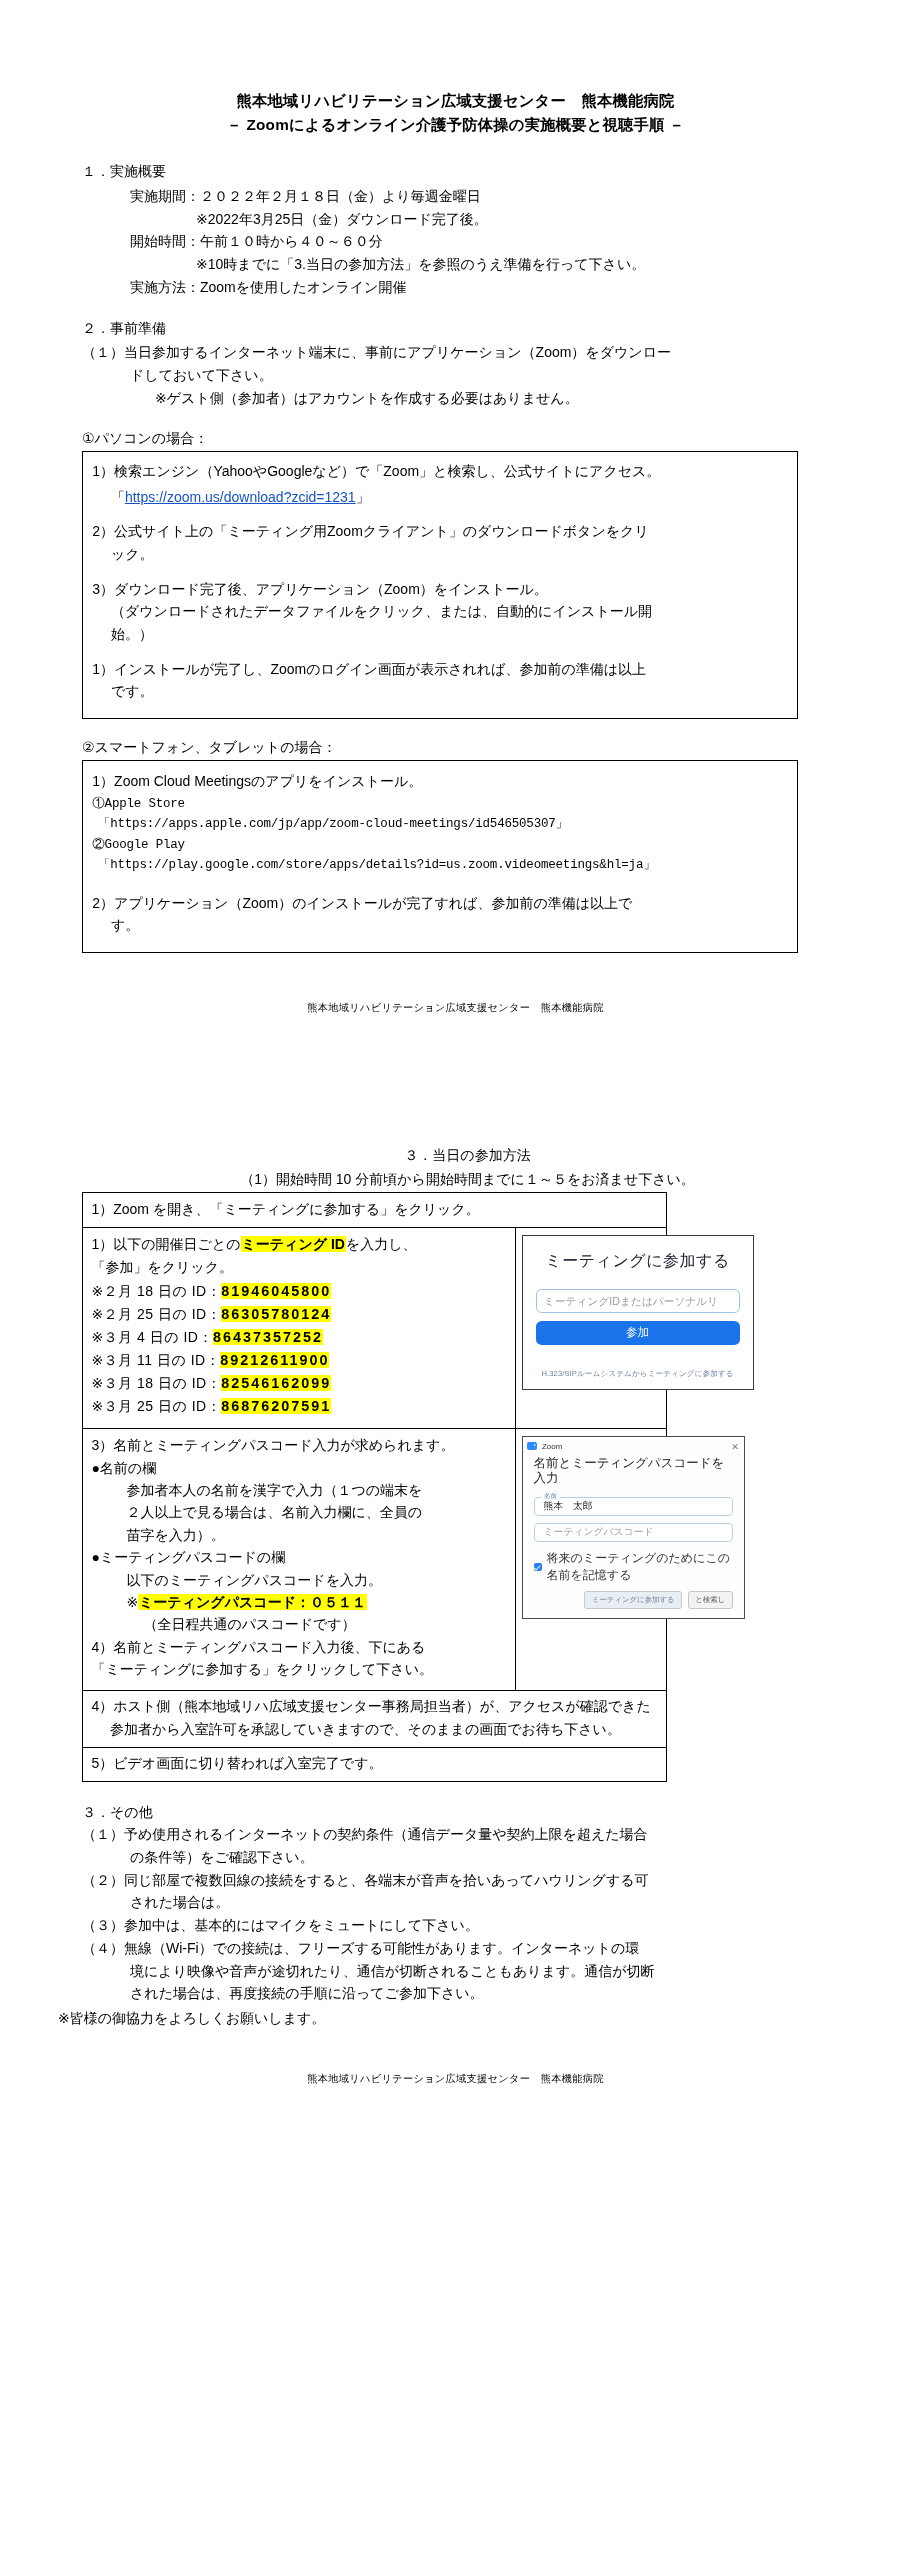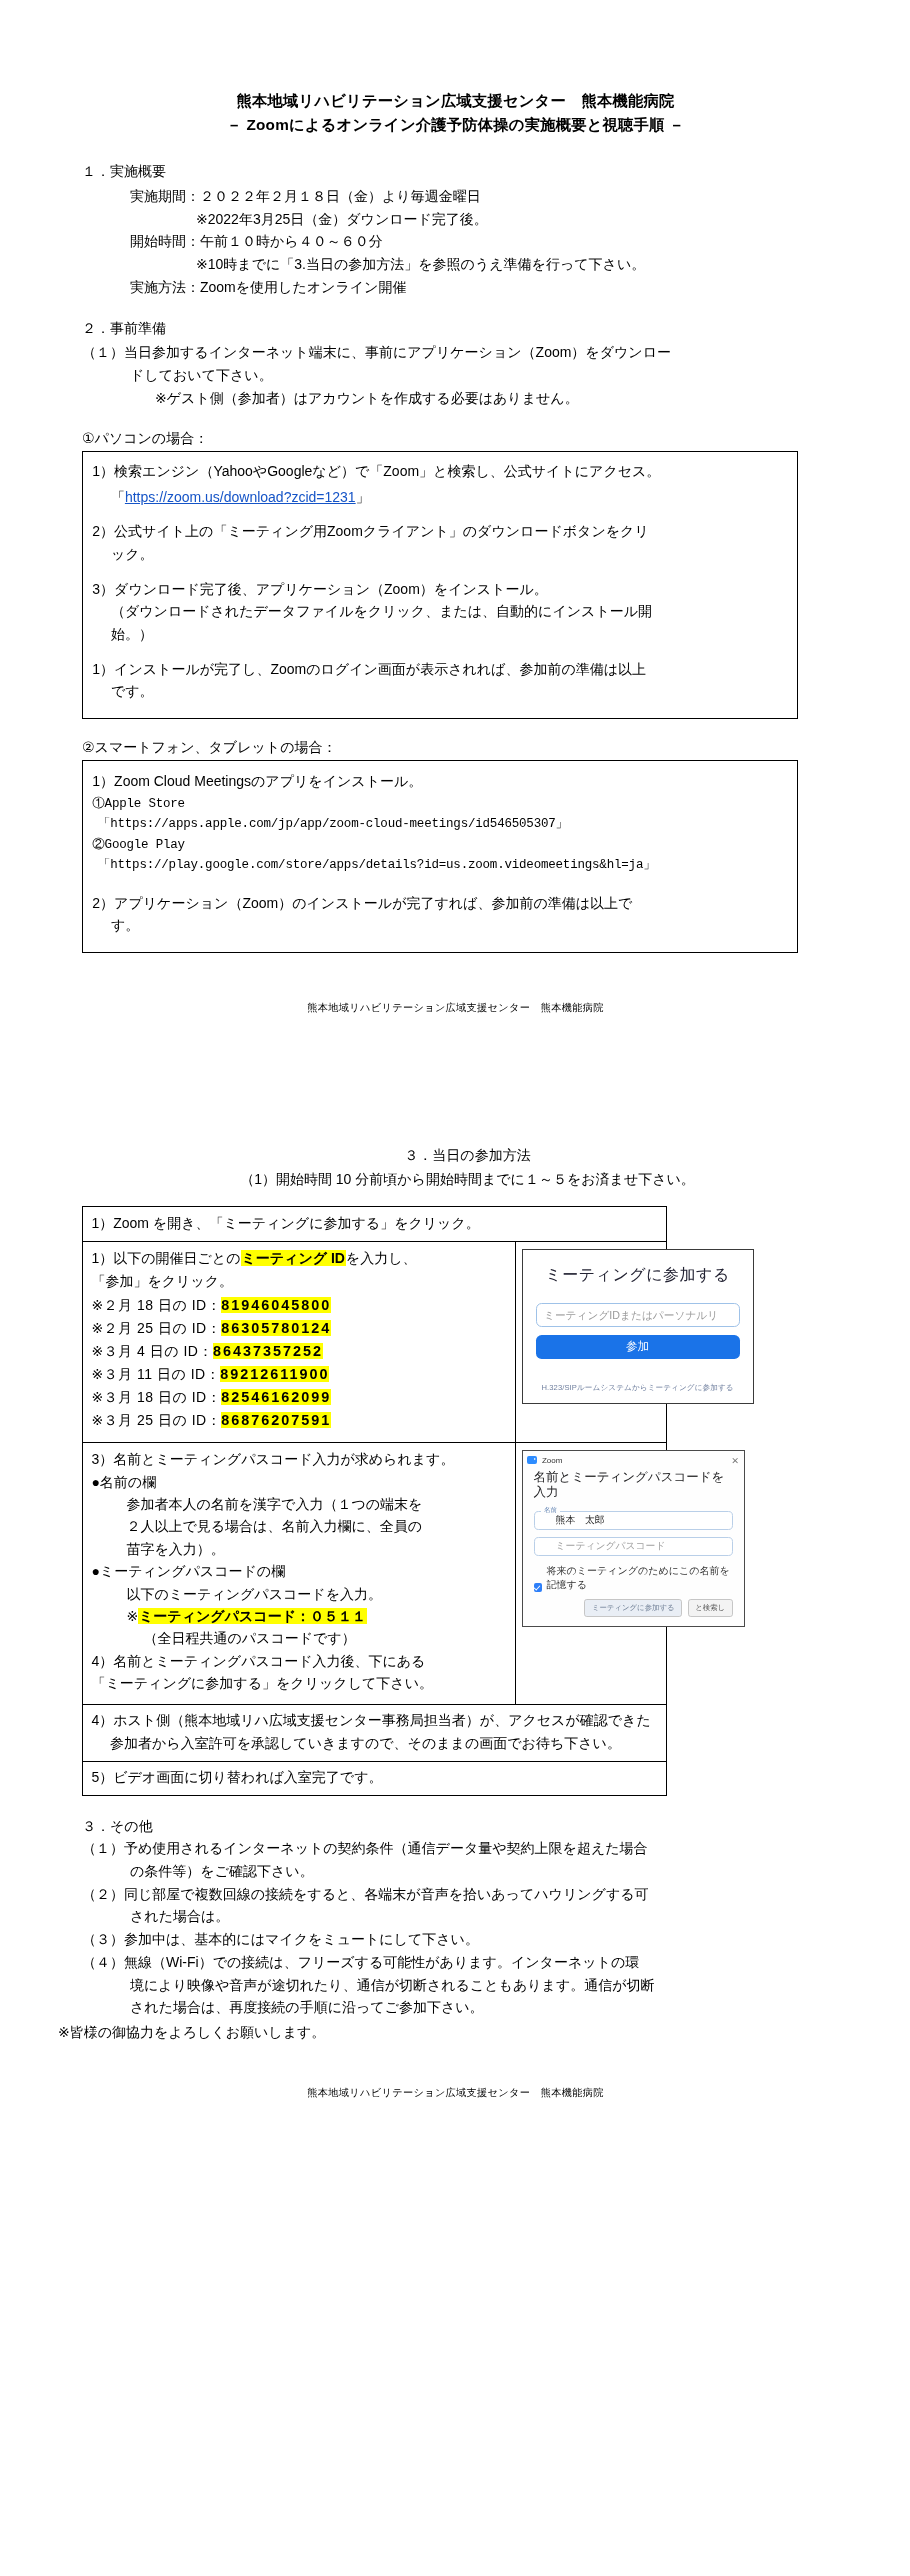--- a/index.html
+++ b/index.html
@@ -155,36 +155,36 @@
   }
   .zdlg-x { margin-left:auto; font-size: 9.3px; color:#777; }
   .zdlg-body { padding: 1.9px 11px 9.3px 11px; }
   .zdlg-title { font-size: 12.5px; color: #1d1d1f; line-height:1.25; margin-bottom: 10.2px; }
   .zfield {
     position: relative;
     border: 0.9px solid #b9cfe8;
     border-radius: 4.6px;
     height: 19.5px;
     margin-bottom: 6.5px;
-    padding: 0 21px;
+    padding: 0 9px;
     display:flex; align-items:center;
     font-size: 9.8px;
     background: #fff;
   }
   .zfield .flabel {
     position: absolute;
     top: -5.6px; left: 6.5px;
     background: #fefefe;
     padding: 0 2.8px;
     font-size: 6.5px;
     color: #5c7fb0;
   }
   .zfield.value { color: #1a1a1a; }
   .zfield.ph { color: #a0a0a0; }
-  .zcheck { display:flex; align-items:flex-end; margin: 7.4px 0 7.4px 0; font-size: 10px; color:#333; }
+  .zcheck { display:flex; align-items:center; margin: 7.4px 0 7.4px 0; font-size: 12px; color:#333; }
   .zbox {
     width: 8.4px; height: 8.4px; flex:0 0 8.4px;
     background: #2d7ff9; border-radius: 1.9px;
     margin-right: 4.6px; margin-top: 0.9px;
     position: relative;
   }
   .zbox:after{
     content:"";
     position:absolute; left:1.9px; top:0.9px;
     width:2.8px; height:4.6px;
@@ -252,21 +252,21 @@
     <p class="sub">す。</p>
   </div>
 
   <div class="footer" style="margin-top:48px;">熊本地域リハビリテーション広域支援センター　熊本機能病院</div>
 
   <div class="sec" style="margin-top:129px;text-align:center;">
     <div class="ind1">３．当日の参加方法</div>
     <div class="ind1" style="margin-top:0.9px;">（1）開始時間 10 分前頃から開始時間までに１～５をお済ませ下さい。</div>
   </div>
 
-  <div class="ind1" style="width:585px; margin-top:16px;">
+  <div class="ind1" style="width:585px; margin-top:2px;">
 
     <div class="rowbox first cellpad">
       <span>1）Zoom を開き、「ミーティングに参加する」をクリック。</span>
     </div>
 
     <div class="rowbox split">
       <div class="left">
         <div><span>1）以下の開催日ごとの</span><span class="hl">ミーティング ID</span><span>を入力し、</span></div>
         <div class="sub">「参加」をクリック。</div>
 

